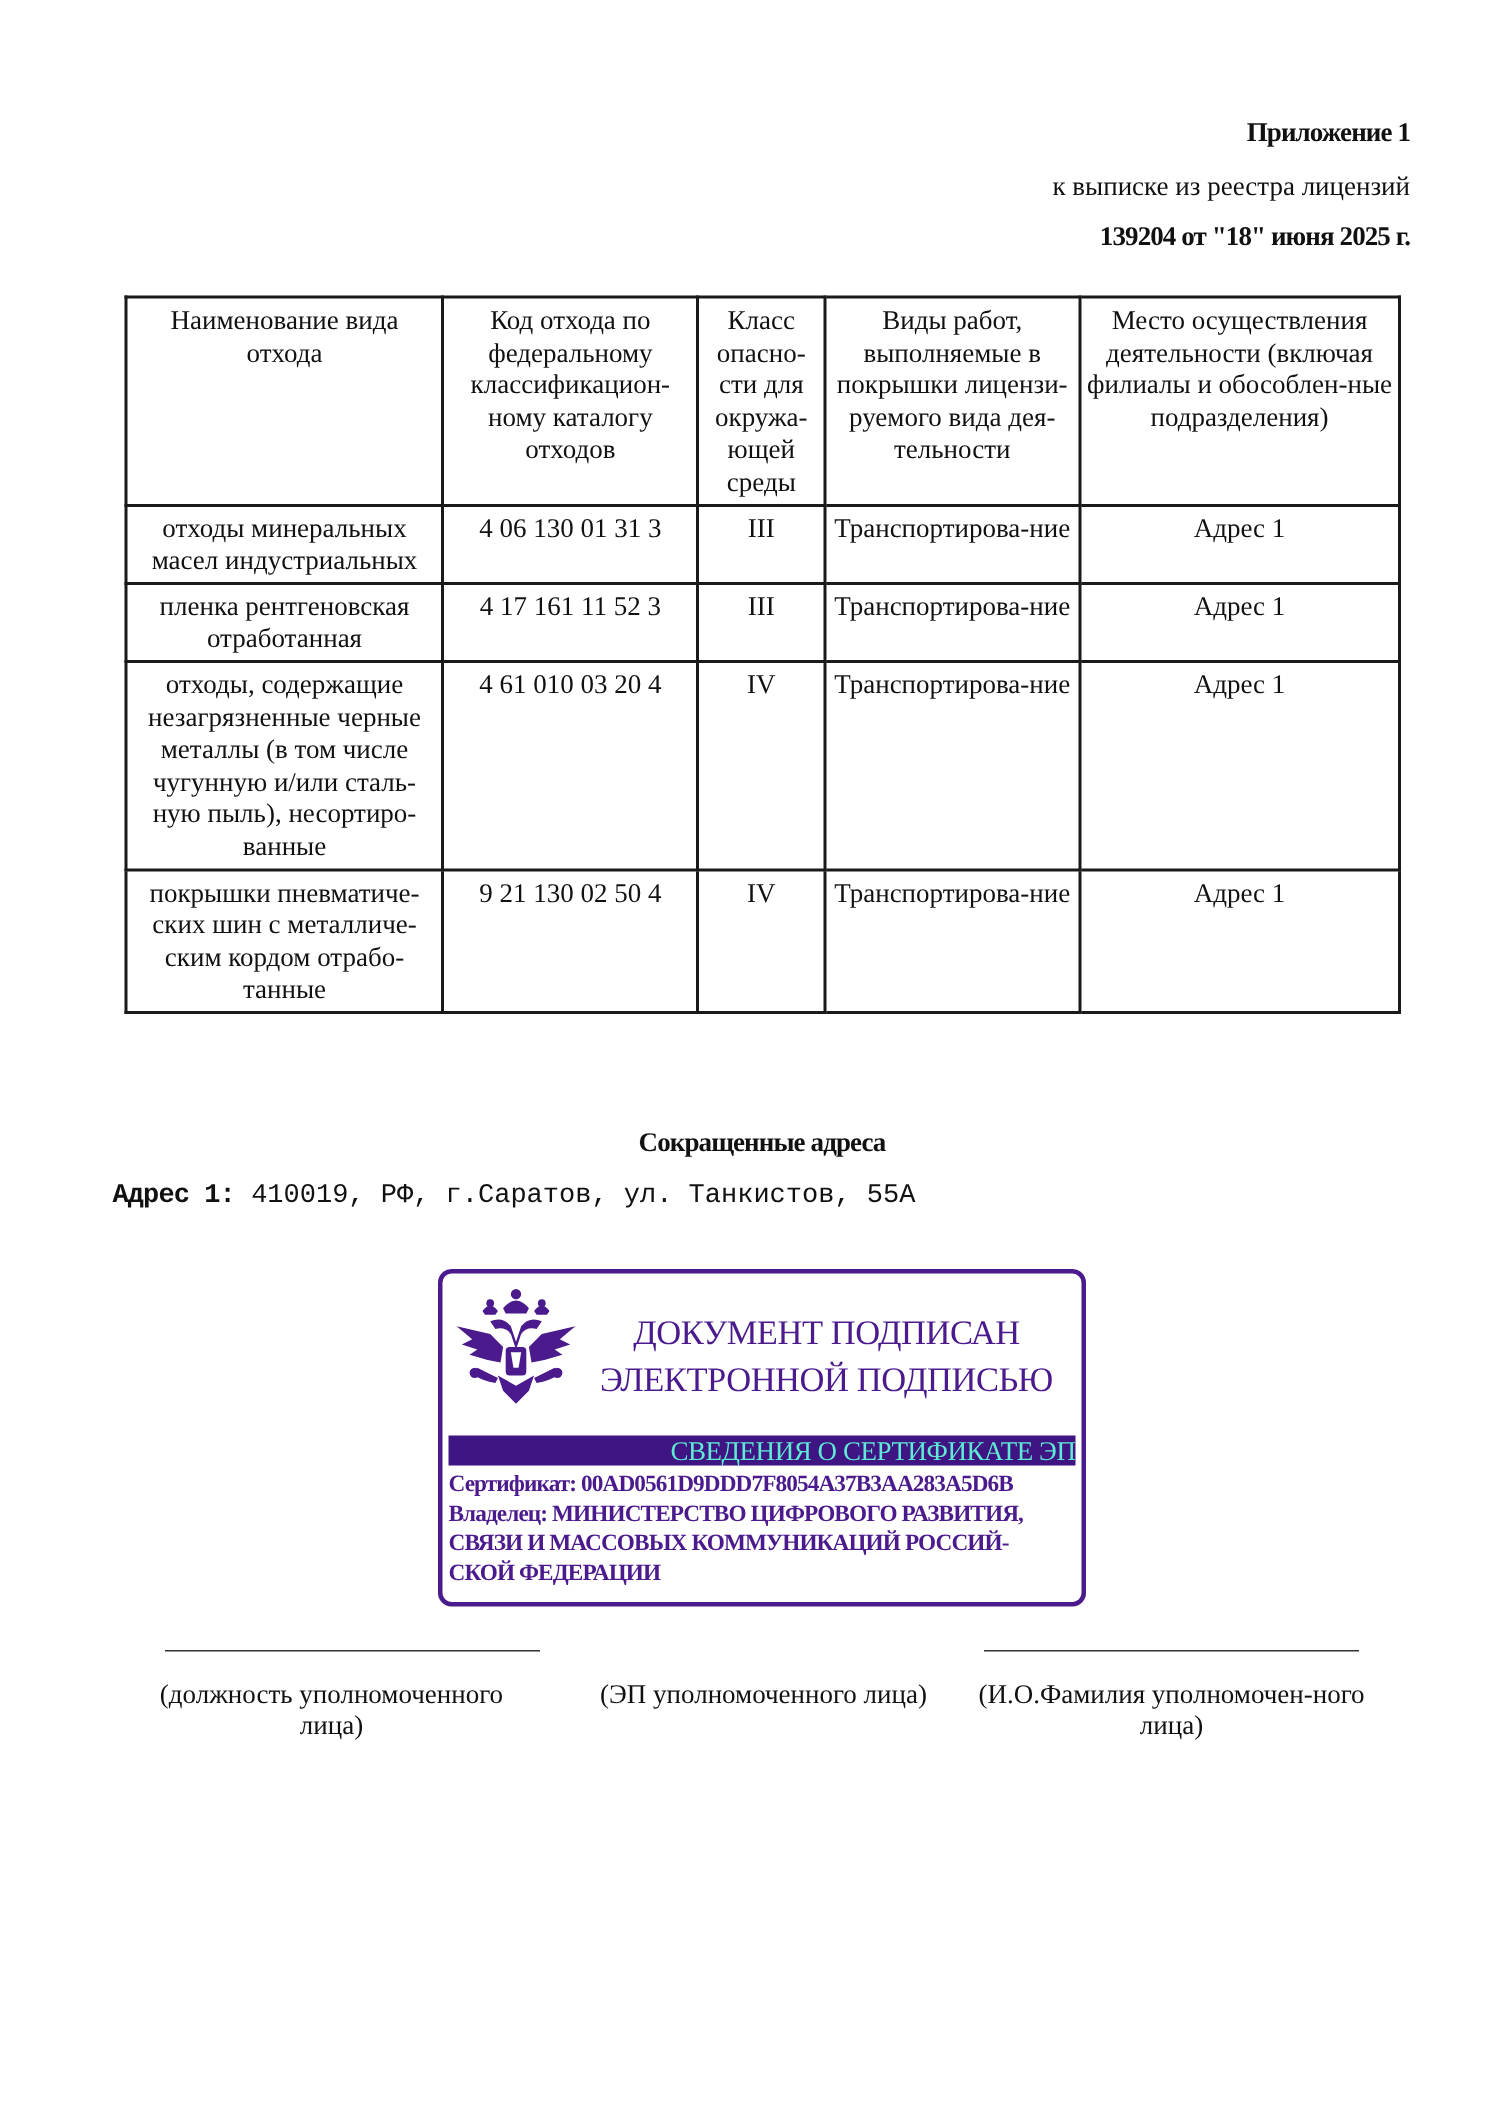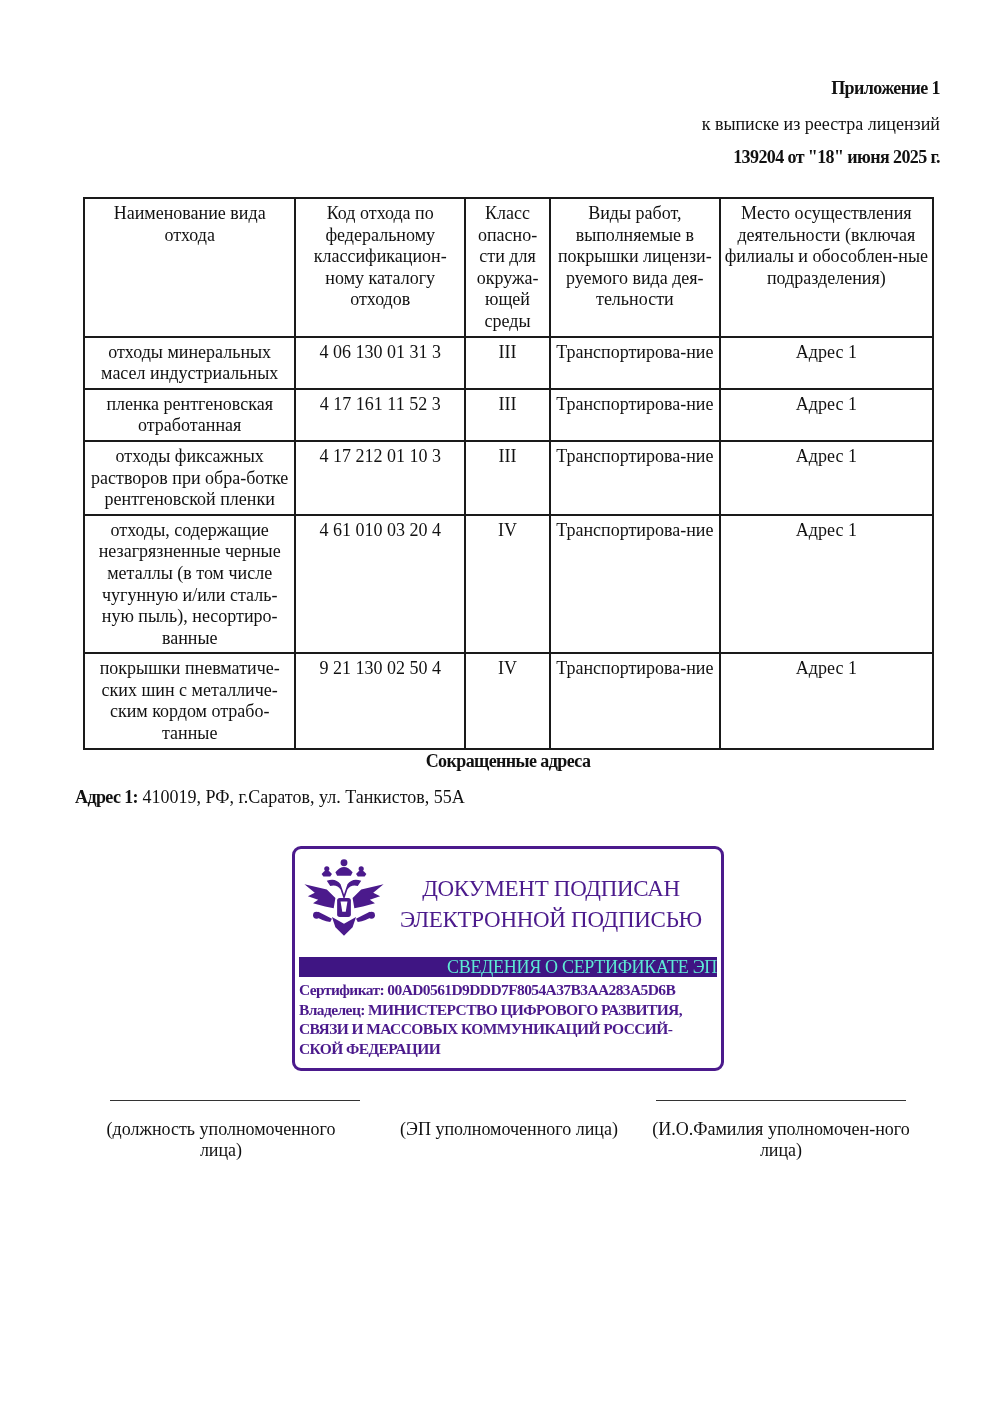--- a/index.html
+++ b/index.html
@@ -7,21 +7,21 @@
     .right-line { position: absolute; right: 50px; font-size: 18px; line-height: 22px; text-align: right; white-space: nowrap; }
     .bold-cond { font-weight: bold; letter-spacing: -0.6px; }
     #hdr1 { top: 77px; margin-left: 36px; }
     #hdr2 { top: 113px; }
     #hdr3 { top: 146px; }
     table.waste { position: absolute; left: 83px; top: 173px; width: 851px; border-collapse: collapse; font-size: 18px; line-height: 21.6px; margin-top: 24px; }
     table.waste td, table.waste th { border: 2px solid #1a1a1a; vertical-align: top; text-align: center; padding: 4px 3px 3px 3px; font-weight: normal; }
     table.waste th { height: 128px; }
     col.c1 { width: 212px; } col.c2 { width: 170px; } col.c3 { width: 85px; } col.c4 { width: 170px; } col.c5 { width: 214px; }
     #abbr-title { position: absolute; top: 751px; left: 0; width: 1016px; text-align: center; font-size: 18px; font-weight: bold; letter-spacing: -0.6px; }
-    #addr-line { position: absolute; top: 787px; left: 75px; font-size: 18px; }
+    #addr-line { position: absolute; top: 787px; left: 75px; font-size: 18px; font-family: Liberation Mono, monospace; }
     #addr-line .lbl { font-weight: bold; letter-spacing: -0.6px; }
     .stamp { position: absolute; left: 292px; top: 846px; width: 426px; height: 219px; border: 3px solid #4b1a8c; border-radius: 9px; color: #4b1a8c; }
     .emblem { position: absolute; left: 6px; top: 6px; width: 86px; height: 86px; }
     .stamp-title { position: absolute; left: 96px; top: 24px; width: 320px; text-align: center; font-size: 23px; line-height: 31px; letter-spacing: -0.3px; }
     .stamp-bar { position: absolute; left: 4px; top: 108px; width: 418px; height: 20px; background: #3f1583; color: #5eead4; font-size: 18px; line-height: 20px; text-align: right; box-sizing: border-box; letter-spacing: -0.3px; }
     .stamp-info { position: absolute; left: 4px; top: 131px; width: 422px; font-size: 15.5px; line-height: 19.5px; font-weight: bold; letter-spacing: -0.6px; }
     .sig-line { position: absolute; top: 1100px; height: 0; border-top: 1px solid #333; }
     #sig-line-1 { left: 110px; width: 250px; }
     #sig-line-3 { left: 656px; width: 250px; }
     .sig-caption { position: absolute; top: 1119px; font-size: 18px; line-height: 21px; text-align: center; }
@@ -57,27 +57,20 @@
     <tr>
       <td>отходы минеральных масел индустриальных</td>
       <td>4 06 130 01 31 3</td>
       <td>III</td>
       <td>Транспортирова-ние</td>
       <td>Адрес 1</td>
     </tr>
     <tr>
       <td>пленка рентгеновская отработанная</td>
       <td>4 17 161 11 52 3</td>
-      <td>III</td>
-      <td>Транспортирова-ние</td>
-      <td>Адрес 1</td>
-    </tr>
-    <tr>
-      <td>отходы фиксажных растворов при обра-ботке рентгеновской пленки</td>
-      <td>4 17 212 01 10 3</td>
       <td>III</td>
       <td>Транспортирова-ние</td>
       <td>Адрес 1</td>
     </tr>
     <tr>
       <td>отходы, содержащие незагрязненные черные металлы (в том числе чугунную и/или сталь-ную пыль), несортиро-ванные</td>
       <td>4 61 010 03 20 4</td>
       <td>IV</td>
       <td>Транспортирова-ние</td>
       <td>Адрес 1</td>

